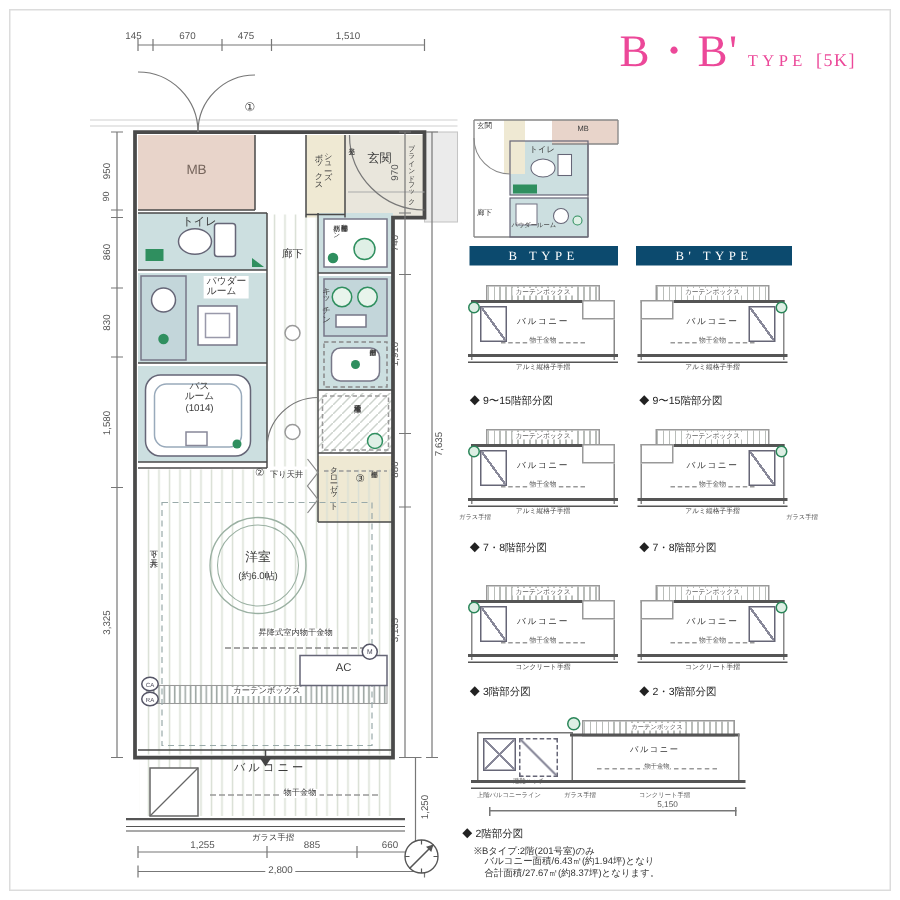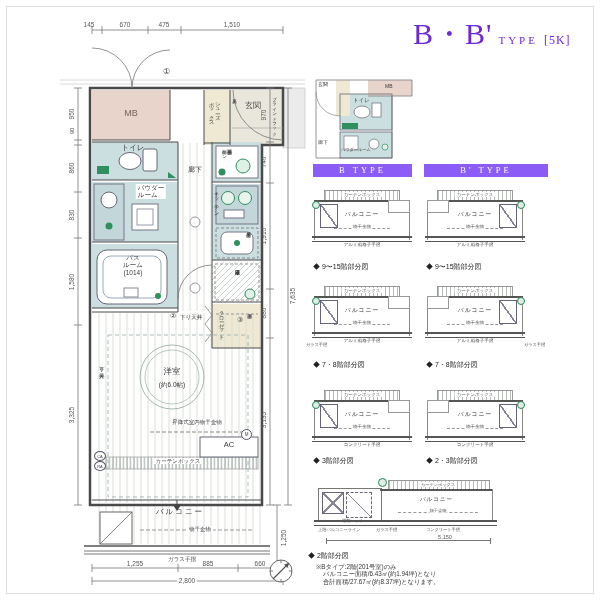--- a/index.html
+++ b/index.html
@@ -9,27 +9,27 @@
   .lbl{position:absolute;color:#3a3a3a;white-space:pre;line-height:1.12}
   .ctr{transform:translateX(-50%)}
   .v{writing-mode:vertical-rl}
   .rot{transform:translate(-50%,-50%) rotate(-90deg);white-space:nowrap}
   .dim{color:#555}
   .wbg{background:#fff;padding:0 2px}
   .badge{position:absolute;border:1px solid #556;border-radius:50%;color:#445;background:#fff;
          display:flex;align-items:center;justify-content:center}
   
   .title{position:absolute;left:413px;top:14px;display:flex;align-items:baseline;gap:6px;
-         font-family:"Liberation Serif",serif;color:#6d28d9}
+         font-family:"Liberation Serif",serif;color:#ec4899}
   .t1{font-size:30px;letter-spacing:1px}
   .t2{font-size:11px;letter-spacing:3px}
   .t3{font-size:12px;letter-spacing:1px}
   .banner{position:absolute;left:313px;top:55px;width:206px;height:17px;background:#d8d8d8;
           color:#333;font-size:8.5px;display:flex;align-items:center;justify-content:center;white-space:nowrap}
-  .gh{position:absolute;height:13px;background:#8b5cf6;color:#fff;font-family:"Liberation Serif",serif;
+  .gh{position:absolute;height:13px;background:#0c4a6e;color:#fff;font-family:"Liberation Serif",serif;
       font-size:8.5px;letter-spacing:3px;text-align:center;line-height:13px}
   .cap{position:absolute;font-size:7px;color:#222;white-space:nowrap}
   .note{position:absolute;font-size:6.3px;color:#333;white-space:nowrap}
   
   .md{position:absolute;width:100px;height:66px}
   .md .outer{position:absolute;left:2px;right:2px;top:10px;bottom:16px;
              border-left:1px solid #888;border-right:1px solid #888}
   .md .room-top{position:absolute;left:12px;right:12px;top:0;height:9px;border:1px solid #999;
                 background:repeating-linear-gradient(90deg,#b9bdb9 0 1px,transparent 1px 4px)}
   .md .clabel{position:absolute;top:1.5px;left:50%;transform:translateX(-50%);font-size:4.5px;
@@ -288,21 +288,21 @@
   <div class="lbl" style="left:318px;top:140px;font-size:5px">廊下</div>
   <div class="lbl" style="left:341px;top:148px;font-size:4.2px">パウダールーム</div>
 
   <div class="title">
     <span class="t1">B・B'</span>
     <span class="t2">TYPE</span>
     <span class="t3">[5K]</span>
   </div>
 
   <div class="gh" style="left:313px;top:164px;width:99px">B TYPE</div>
-  <div class="gh" style="left:424px;top:164px;width:124px">B' TYPE</div>
+  <div class="gh" style="left:424px;top:164px;width:104px">B' TYPE</div>
 
   <div class="md std" style="left:312px;top:190px">
     <div class="outer"></div>
     <div class="room-top"></div>
     <div class="clabel">カーテンボックス</div>
     <div class="wall"></div>
     <div class="icon"></div>
     <div class="hatchbox"></div>
     <div class="notch"></div>
     <div class="bal">バルコニー</div>

